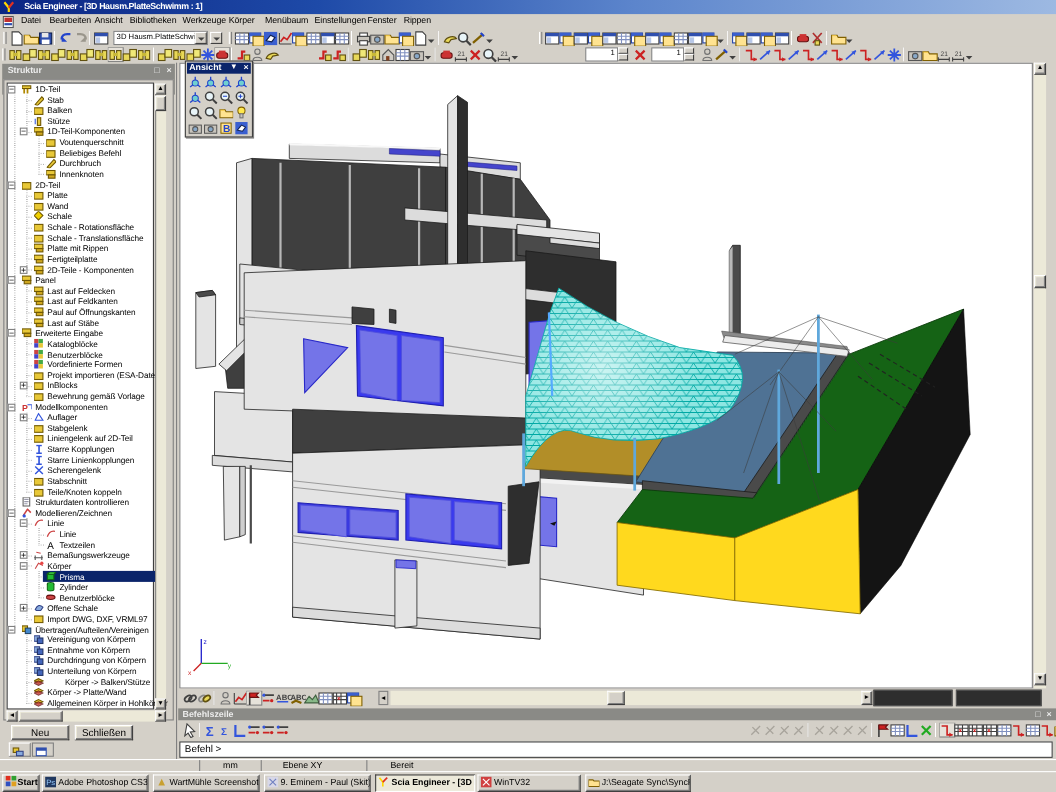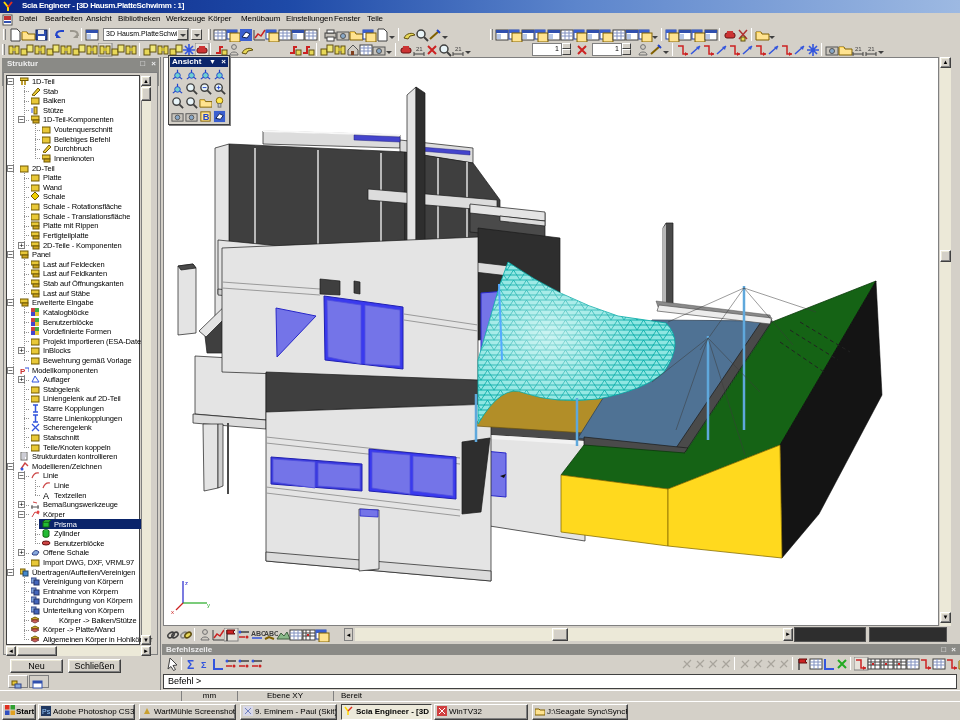--- a/index.html
+++ b/index.html
@@ -27,21 +27,21 @@
 <div class="abs menubar">
     <span style="left:19px">Datei</span>
     <span style="left:45px">Bearbeiten</span>
     <span style="left:86px">Ansicht</span>
     <span style="left:118px">Bibliotheken</span>
     <span style="left:166px">Werkzeuge</span>
     <span style="left:208px">Körper</span>
     <span style="left:241px">Menübaum</span>
     <span style="left:286px">Einstellungen</span>
     <span style="left:334px">Fenster</span>
-    <span style="left:367px">Teile</span>
+    <span style="left:367px">Rippen</span>
     <svg class="abs" style="left:2px;top:1px" width="12" height="12">
       <rect x="1" y="1" width="9" height="10" fill="#fff" stroke="#555"></rect>
       <rect x="2" y="2" width="7" height="4" fill="#c03030"></rect>
       <rect x="2" y="7" width="7" height="2" fill="#3050b0"></rect>
     </svg>
   </div>
 <div class="abs tb" style="left:0;top:27px;width:960px;height:15px"></div>
 <div class="abs grip" style="left:3px;top:29px;height:11px"></div>
 <svg class="abs" style="left:8px;top:28px" width="15" height="14" viewBox="0 0 15 14">
     <path d="M3 1h6l3 3v9H3z" fill="#fff" stroke="#404040"></path>
@@ -623,21 +623,21 @@
     <div class="tree-row" style="left:43px;top:259.78px">Last auf Feldecken</div>
     <svg class="abs" style="left:31px;top:269.4px" width="9" height="9">
       <rect x="0" y="1" width="8" height="4" fill="#e8c838" stroke="#705800"></rect>
       <rect x="2" y="5" width="6" height="3" fill="#d0a820" stroke="#705800"></rect>
     </svg>
     <div class="tree-row" style="left:43px;top:269.4px">Last auf Feldkanten</div>
     <svg class="abs" style="left:31px;top:279.02px" width="9" height="9">
       <rect x="0" y="1" width="8" height="4" fill="#e8c838" stroke="#705800"></rect>
       <rect x="2" y="5" width="6" height="3" fill="#d0a820" stroke="#705800"></rect>
     </svg>
-    <div class="tree-row" style="left:43px;top:279.02px">Stab auf Öffnungskanten</div>
+    <div class="tree-row" style="left:43px;top:279.02px">Paul auf Öffnungskanten</div>
     <svg class="abs" style="left:31px;top:288.64px" width="9" height="9">
       <rect x="0" y="1" width="8" height="4" fill="#e8c838" stroke="#705800"></rect>
       <rect x="2" y="5" width="6" height="3" fill="#d0a820" stroke="#705800"></rect>
     </svg>
     <div class="tree-row" style="left:43px;top:288.64px">Last auf Stäbe</div>
     <div class="abs" style="left:7px;top:299.26px;width:7px;height:7px;background:#fff;border:1px solid #808080;font-size:8px;line-height:6px;text-align:center;color:#000">−</div>
     <svg class="abs" style="left:20px;top:298.26px" width="9" height="9">
       <rect x="0" y="1" width="8" height="4" fill="#e8c838" stroke="#705800"></rect>
       <rect x="2" y="5" width="6" height="3" fill="#d0a820" stroke="#705800"></rect>
     </svg>
@@ -1190,22 +1190,22 @@
     <path d="M2 3h5v8h5" stroke="#cc2222" stroke-width="1.5" fill="none"></path>
     <path d="M12 11l-3-2v4z" fill="#cc2222"></path>
   </svg>
 <svg class="abs" style="left:958px;top:657px" width="15" height="14" viewBox="0 0 15 14">
     <path d="M1 4h5l1 2h7v6H1z" fill="#ffe390" stroke="#806000"></path>
     <path d="M1 4h4l1 1H2z" fill="#ffd24d"></path>
   </svg>
 <div class="abs" style="left:163px;top:674px;width:794px;height:15px;background:#fff;border:1px solid #404040;font-size:9px;line-height:13px;color:#000"><span style="padding-left:4px">Befehl &gt;</span></div>
 <div class="abs" style="left:0;top:690px;width:960px;height:11px;background:#d4d0c8;border-top:1px solid #fff"></div>
 <div class="abs" style="left:181px;top:691px;width:57px;height:10px;font-size:8px;color:#000;text-align:center;border-left:1px solid #808080;border-right:1px solid #808080">mm</div>
-<div class="abs" style="left:239px;top:691px;width:95px;height:10px;font-size:8px;color:#000;border-right:1px solid #808080"><span style="padding-left:28px">Ebene XY</span></div>
-<div class="abs" style="left:335px;top:691px;width:120px;height:10px;font-size:8px;color:#000"><span style="padding-left:6px">Bereit</span></div>
+<div class="abs" style="left:239px;top:691px;width:95px;height:10px;font-size:8px;color:#000;border-right:1px solid #808080"><span style="padding-left:18px">Ebene XY</span></div>
+<div class="abs" style="left:335px;top:691px;width:120px;height:10px;font-size:8px;color:#000"><span style="padding-left:20px">Bereit</span></div>
 <div class="abs" style="left:0;top:701px;width:960px;height:19px">
     <div class="abs" style="left:0;top:0;width:960px;height:19px;background:#d4d0c8;border-top:1px solid #fff"></div>
     <div class="task" style="left:2px;width:34px;font-weight:bold"><svg width="10" height="10" style="vertical-align:-1px;margin:0 1px 0 2px">
         <rect x="0" y="0" width="4.5" height="4.5" fill="#e03020"></rect>
         <rect x="5.5" y="0" width="4.5" height="4.5" fill="#30a030"></rect>
         <rect x="0" y="5.5" width="4.5" height="4.5" fill="#3050c0"></rect>
         <rect x="5.5" y="5.5" width="4.5" height="4.5" fill="#e0a020"></rect>
       </svg>Start</div>
     <div class="task" style="left:38px;width:97px"><svg width="10" height="10" style="vertical-align:-2px;margin:0 2px 0 2px">
         <rect width="10" height="10" fill="#203860"></rect>

